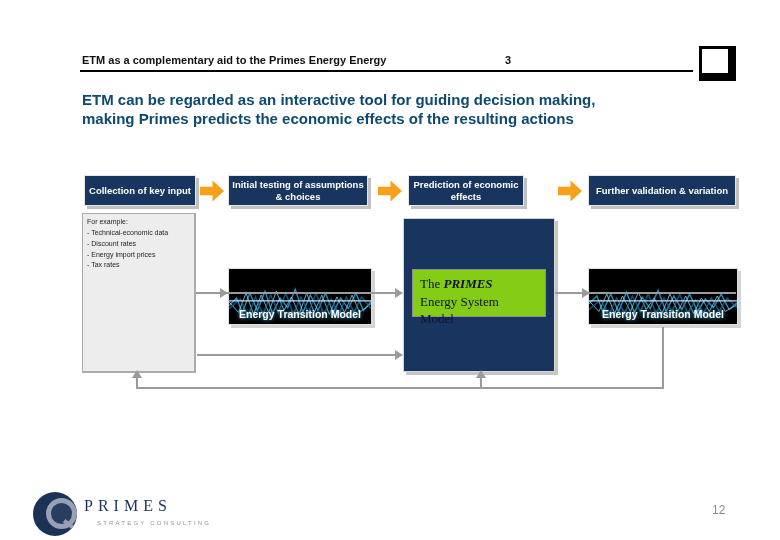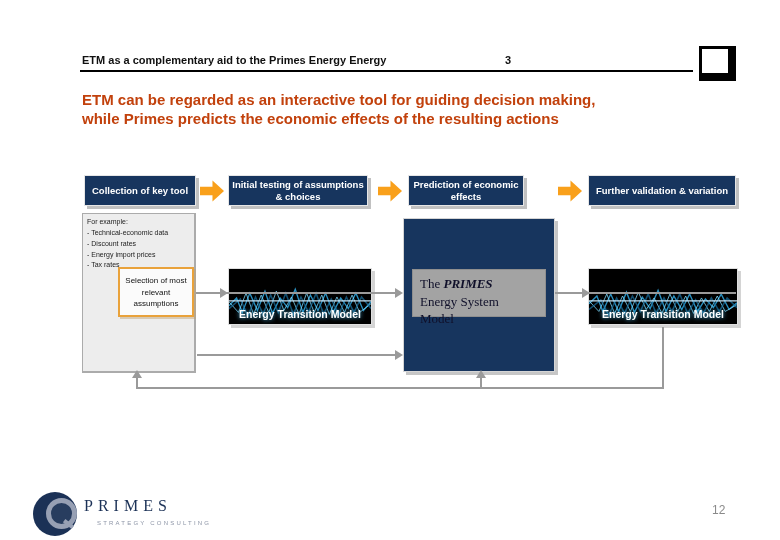--- a/index.html
+++ b/index.html
@@ -8,21 +8,21 @@
 
   
   .hdr-title{position:absolute;left:82px;top:54px;font-size:11px;font-weight:bold;color:#111;}
   .hdr-num{position:absolute;left:505px;top:54px;font-size:11px;font-weight:bold;color:#111;}
   .hdr-rule{position:absolute;left:80px;top:70px;width:613px;height:2px;background:#000;}
   .corner-square{position:absolute;left:699px;top:46px;width:26px;height:24px;background:#fff;
                  border:3px solid #000;border-right:8px solid #000;border-bottom:8px solid #000;}
 
   
   .headline{position:absolute;left:82px;top:90px;width:650px;font-size:15px;font-weight:bold;
-            color:#c2410c;line-height:19px;}
+            color:#0c4a6e;line-height:19px;}
 
   
   .step{position:absolute;top:175px;height:31px;background:#17355E;color:#fff;
         font-size:9.5px;font-weight:bold;text-align:center;display:flex;align-items:center;
         justify-content:center;line-height:1.2;border:1px solid #e6e6e6;
         box-shadow:3px 3px 0 rgba(160,160,160,.65);padding:0 2px;box-sizing:border-box;}
   .step1{left:84px;width:112px;}
   .step2{left:228px;width:140px;}
   .step3{left:408px;width:116px;}
   .step4{left:588px;width:148px;}
@@ -45,21 +45,21 @@
   .etm{position:absolute;top:268px;height:57px;background:#000;border:1px solid #e0e0e0;
        box-shadow:3px 3px 0 rgba(176,176,176,.55);box-sizing:border-box;z-index:1;}
   .etm-left{left:228px;width:144px;}
   .etm-right{left:588px;width:150px;}
   .etm svg{position:absolute;left:0;top:0;width:100%;height:100%;}
   .etm-label{position:absolute;left:0;top:11px;width:100%;text-align:center;color:#fff;
              font-size:10.5px;font-weight:bold;text-shadow:0 0 4px #4fc3f7;z-index:2;margin-top:28px;}
 
   .primes{position:absolute;left:403px;top:218px;width:152px;height:154px;background:#17355E;
           border:1px solid #d5d5d5;box-shadow:3px 3px 0 rgba(160,160,160,.6);box-sizing:border-box;z-index:1;}
-  .primes-inner{position:absolute;left:8px;top:50px;width:134px;height:48px;background:#a3a3a3;
+  .primes-inner{position:absolute;left:8px;top:50px;width:134px;height:48px;background:#84cc16;
           border:1px solid #8f8f8f;box-sizing:border-box;font-family:"Liberation Serif",serif;
           font-size:13px;color:#10102a;padding:5px 16px 0 7px;line-height:1.35;}
   .primes-name{font-weight:bold;font-style:italic;}
 
   
   .cline{position:absolute;background:#9A9A9A;z-index:7;}
   .ah-right{position:absolute;width:0;height:0;border-top:5px solid transparent;
             border-bottom:5px solid transparent;border-left:8px solid #9A9A9A;z-index:8;}
   .ah-up{position:absolute;width:0;height:0;border-left:5px solid transparent;
          border-right:5px solid transparent;border-bottom:8px solid #9A9A9A;z-index:8;}
@@ -81,41 +81,40 @@
 
 <div id="slide">
 
   <div class="hdr-title">ETM as a complementary aid to the Primes Energy Energy</div>
   <div class="hdr-num">3</div>
   <div class="hdr-rule"></div>
   <div class="corner-square"></div>
 
   <div class="headline">
     <div>ETM  can be regarded as an interactive tool for guiding decision making,</div>
-    <div>while Primes predicts the economic effects of the resulting actions</div>
+    <div>making Primes predicts the economic effects of the resulting actions</div>
   </div>
 
-  <div class="step step1">Collection of key tool</div>
+  <div class="step step1">Collection of key input</div>
   <div class="flow-arrow fa1"></div>
   <div class="step step2">Initial testing of assumptions &amp; choices</div>
   <div class="flow-arrow fa2"></div>
   <div class="step step3">Prediction of economic effects</div>
   <div class="flow-arrow fa3"></div>
   <div class="step step4">Further validation &amp; variation</div>
 
   <div class="panel">
     <div class="panel-text">
       <div>For example:</div>
       <div class="panel-item">Technical-economic data</div>
       <div class="panel-item">Discount rates</div>
       <div class="panel-item">Energy import prices</div>
       <div class="panel-item">Tax rates</div>
     </div>
   </div>
-  <div class="sel-box">Selection of most relevant assumptions</div>
 
   <div class="etm etm-left">
     <svg viewBox="0 0 150 57" preserveAspectRatio="none">
       <polyline points="0,38 8,30 14,45 22,25 30,43 38,23 46,46 54,30 62,40 70,21 78,45 86,27 94,43 102,25 110,45 118,30 126,41 134,25 142,43 150,34" stroke="#2e9fd4" fill="none" stroke-width="1.4" opacity="0.9"></polyline>
       <polyline points="0,34 10,45 18,25 26,47 34,27 42,45 50,23 58,43 66,29 74,47 82,25 90,45 98,27 106,47 114,29 122,45 130,27 138,45 150,36" stroke="#7fdcff" fill="none" stroke-width="1" opacity="0.8"></polyline>
       <polyline points="0,41 12,31 20,49 28,29 36,47 44,27 52,45 60,25 68,47 76,29 84,45 92,25 100,47 108,31 116,47 124,29 132,45 140,29 150,41" stroke="#1a6f9e" fill="none" stroke-width="1.6" opacity="0.7"></polyline>
       <line x1="0" y1="33" x2="150" y2="33" stroke="#cfeeff" stroke-width="1.4" opacity="0.95"></line>
     </svg>
     <div class="etm-label">Energy Transition Model</div>
   </div>

